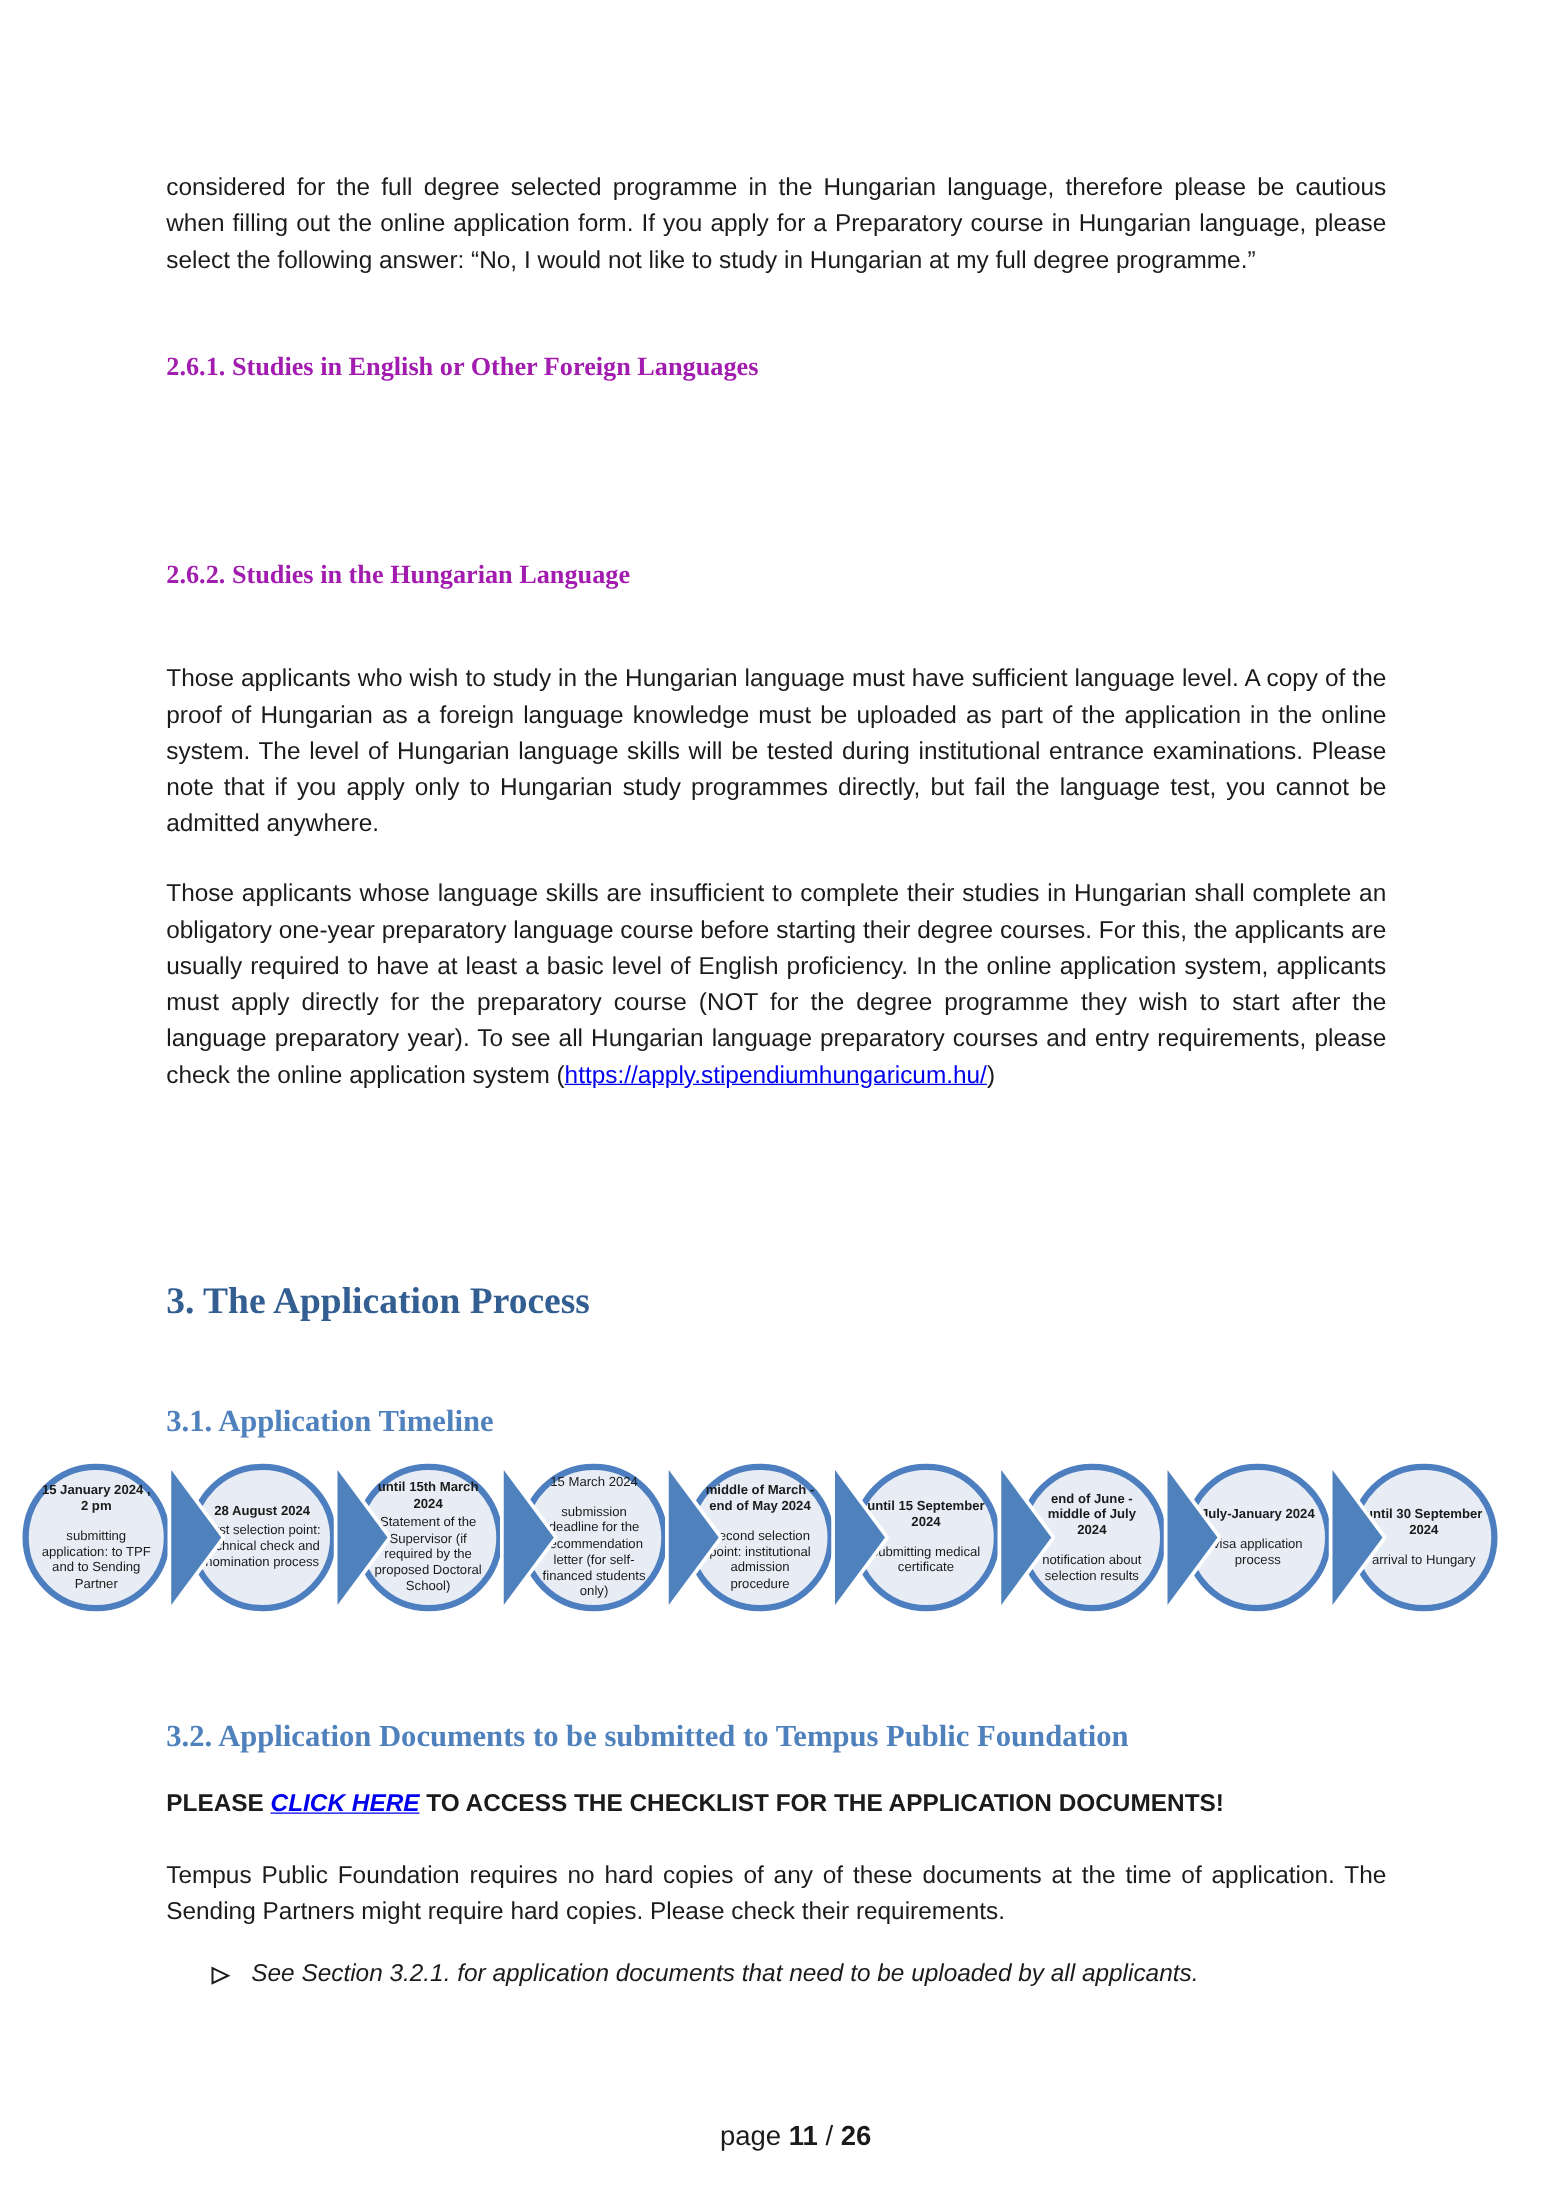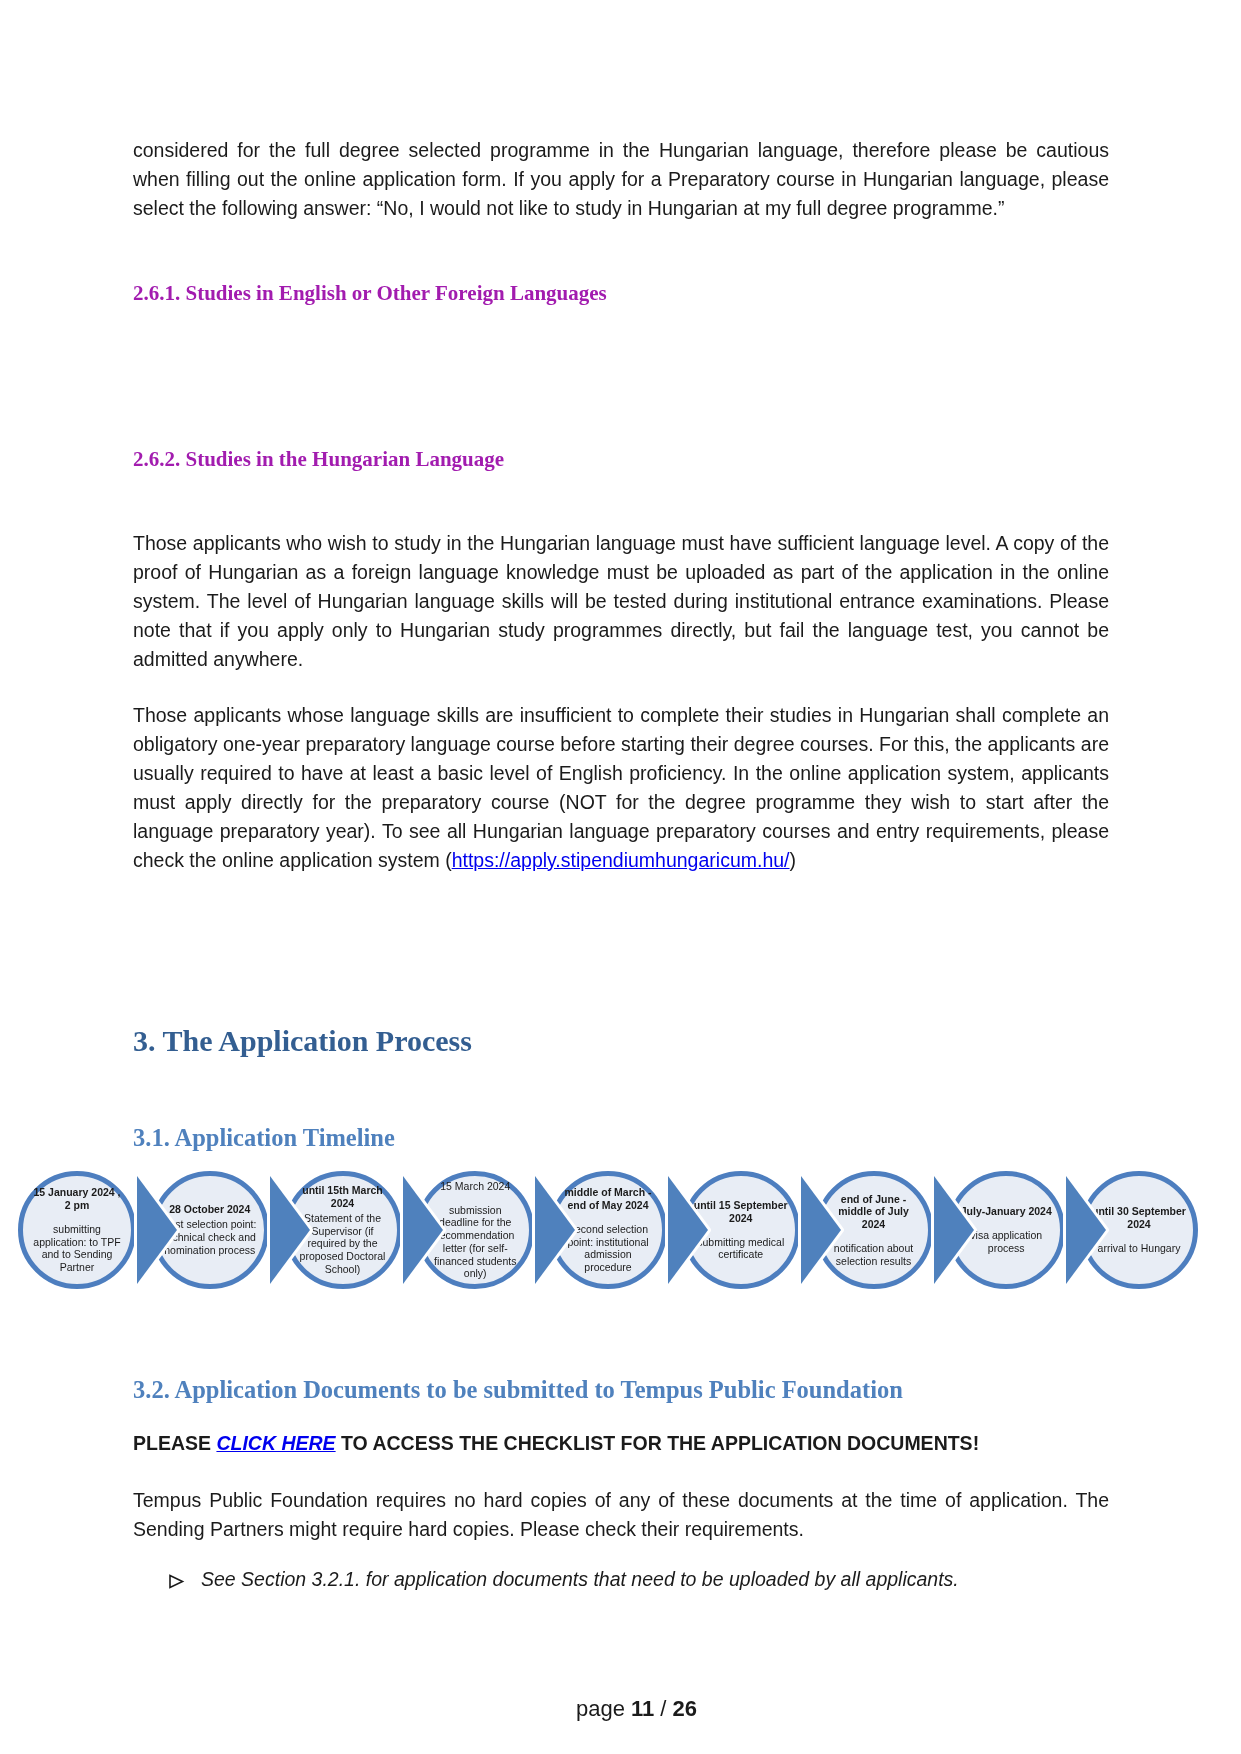--- a/index.html
+++ b/index.html
@@ -137,21 +137,21 @@
           <polygon points="4,8 44,62 4,116" fill="#4F81BD" stroke="#ffffff" stroke-width="6" stroke-linejoin="round" paint-order="stroke"></polygon>
         </svg></div>
       <div class="tl-circle" style="left: 18px;">
         <div class="tl-head b">15 January 2024 , 2 pm</div>
         <div class="tl-desc gap">submitting application: to TPF and to Sending Partner</div>
       </div>
       <div class="tl-arrow" style="left: 265.75px;"><svg width="48" height="124" viewBox="0 0 48 124">
           <polygon points="4,8 44,62 4,116" fill="#4F81BD" stroke="#ffffff" stroke-width="6" stroke-linejoin="round" paint-order="stroke"></polygon>
         </svg></div>
       <div class="tl-circle" style="left: 150.75px;">
-        <div class="tl-head b">28 October 2024</div>
+        <div class="tl-head b">28 August 2024</div>
         <div class="tl-desc">First selection point: technical check and nomination process</div>
       </div>
       <div class="tl-arrow" style="left: 398.5px;"><svg width="48" height="124" viewBox="0 0 48 124">
           <polygon points="4,8 44,62 4,116" fill="#4F81BD" stroke="#ffffff" stroke-width="6" stroke-linejoin="round" paint-order="stroke"></polygon>
         </svg></div>
       <div class="tl-circle" style="left: 283.5px;">
         <div class="tl-head b">until 15th March 2024</div>
         <div class="tl-desc">Statement of the Supervisor (if required by the proposed Doctoral School)</div>
       </div>
       <div class="tl-arrow" style="left: 531.25px;"><svg width="48" height="124" viewBox="0 0 48 124">

